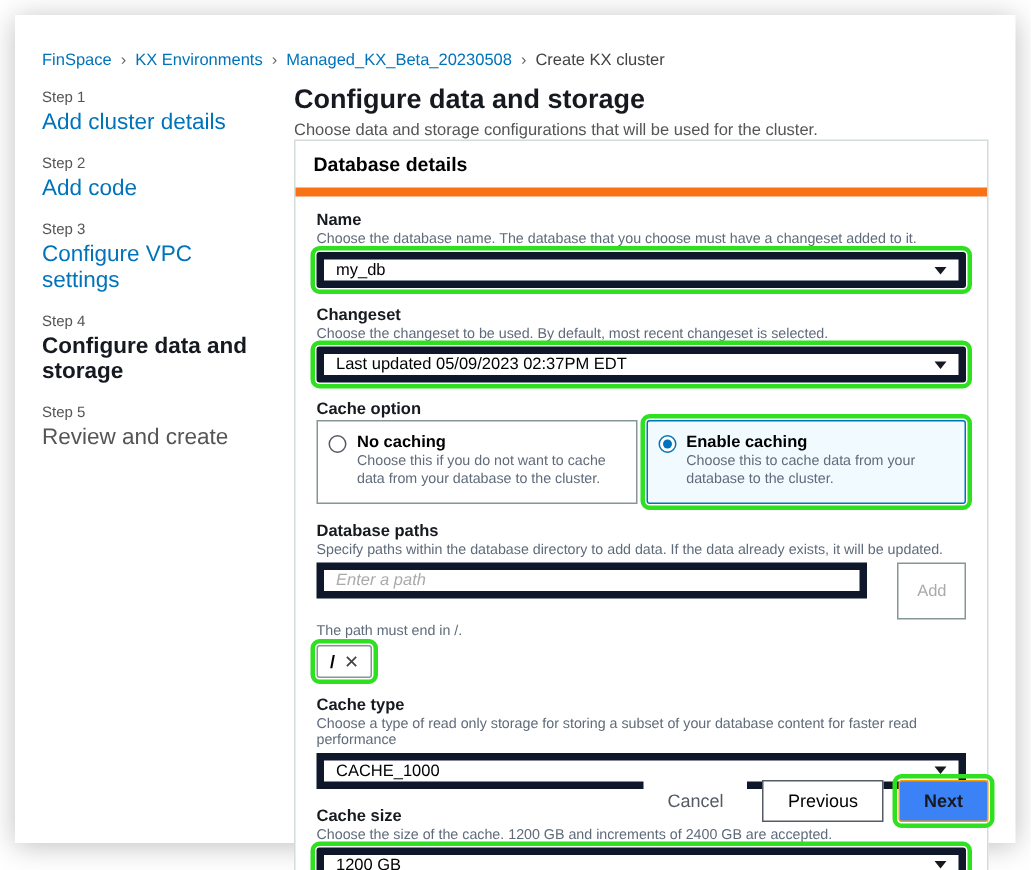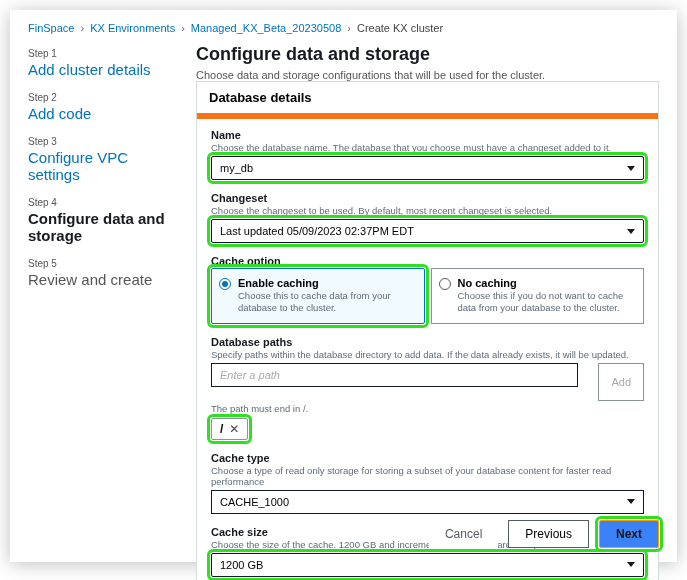--- a/index.html
+++ b/index.html
@@ -14,21 +14,21 @@
     }
     .shadow-wrap {
       position: absolute;
       inset: 10px 10px 18px 10px;
       box-shadow: 0 2px 18px rgba(0,0,0,0.25);
       background: #fff;
       display: flex;
       flex-direction: column;
     }
     .breadcrumb {
-      padding: 12px 18px 0 18px;
+      padding: 24px 18px 0 18px;
       display: flex;
       align-items: center;
       gap: 6px;
       color: #0073bb;
       font-size: 11px;
     }
     .breadcrumb .sep { color: #666; }
     .breadcrumb .current { color: #444; }
     .columns {
       display: flex;
@@ -61,21 +61,21 @@
       font-size: 13px;
       font-weight: 700;
       border-bottom: 6px solid #f97316;
     }
     .panel-body { padding: 10px 14px 14px 14px; }
     .field { margin-bottom: 12px; }
     .field-label { font-size: 11px; font-weight: 600; color: #16191f; margin-bottom: 1px; }
     .field-help { font-size: 9.5px; color: #5f6b7a; margin-bottom: 3px; }
     .select, .input {
       width: 100%;
-      border: 1px solid #0f172a;
+      border: 5px solid #0f172a;
       background: #fff;
       font-size: 11px;
       padding: 4px 8px;
       height: 24px;
       display: flex;
       align-items: center;
       justify-content: space-between;
     }
     .select .caret {
       width: 0; height: 0;
@@ -221,29 +221,29 @@
             <div class="field-help">Choose the changeset to be used. By default, most recent changeset is selected.</div>
             <div class="select hl">
               <span>Last updated 05/09/2023 02:37PM EDT</span>
               <span class="caret"></span>
             </div>
           </div>
 
           <div class="field">
             <div class="field-label">Cache option</div>
             <div class="cache-row">
+              <div class="cache-card">
+                <div class="radio"></div>
+                <div class="title">No caching</div>
+                <div class="desc">Choose this if you do not want to cache data from your database to the cluster.</div>
+              </div>
               <div class="cache-card selected hl">
                 <div class="radio"></div>
                 <div class="title">Enable caching</div>
                 <div class="desc">Choose this to cache data from your database to the cluster.</div>
-              </div>
-              <div class="cache-card">
-                <div class="radio"></div>
-                <div class="title">No caching</div>
-                <div class="desc">Choose this if you do not want to cache data from your database to the cluster.</div>
               </div>
             </div>
           </div>
 
           <div class="field">
             <div class="field-label">Database paths</div>
             <div class="field-help">Specify paths within the database directory to add data. If the data already exists, it will be updated.</div>
             <div class="addrow">
               <div class="input">
                 <span>Enter a path</span>

